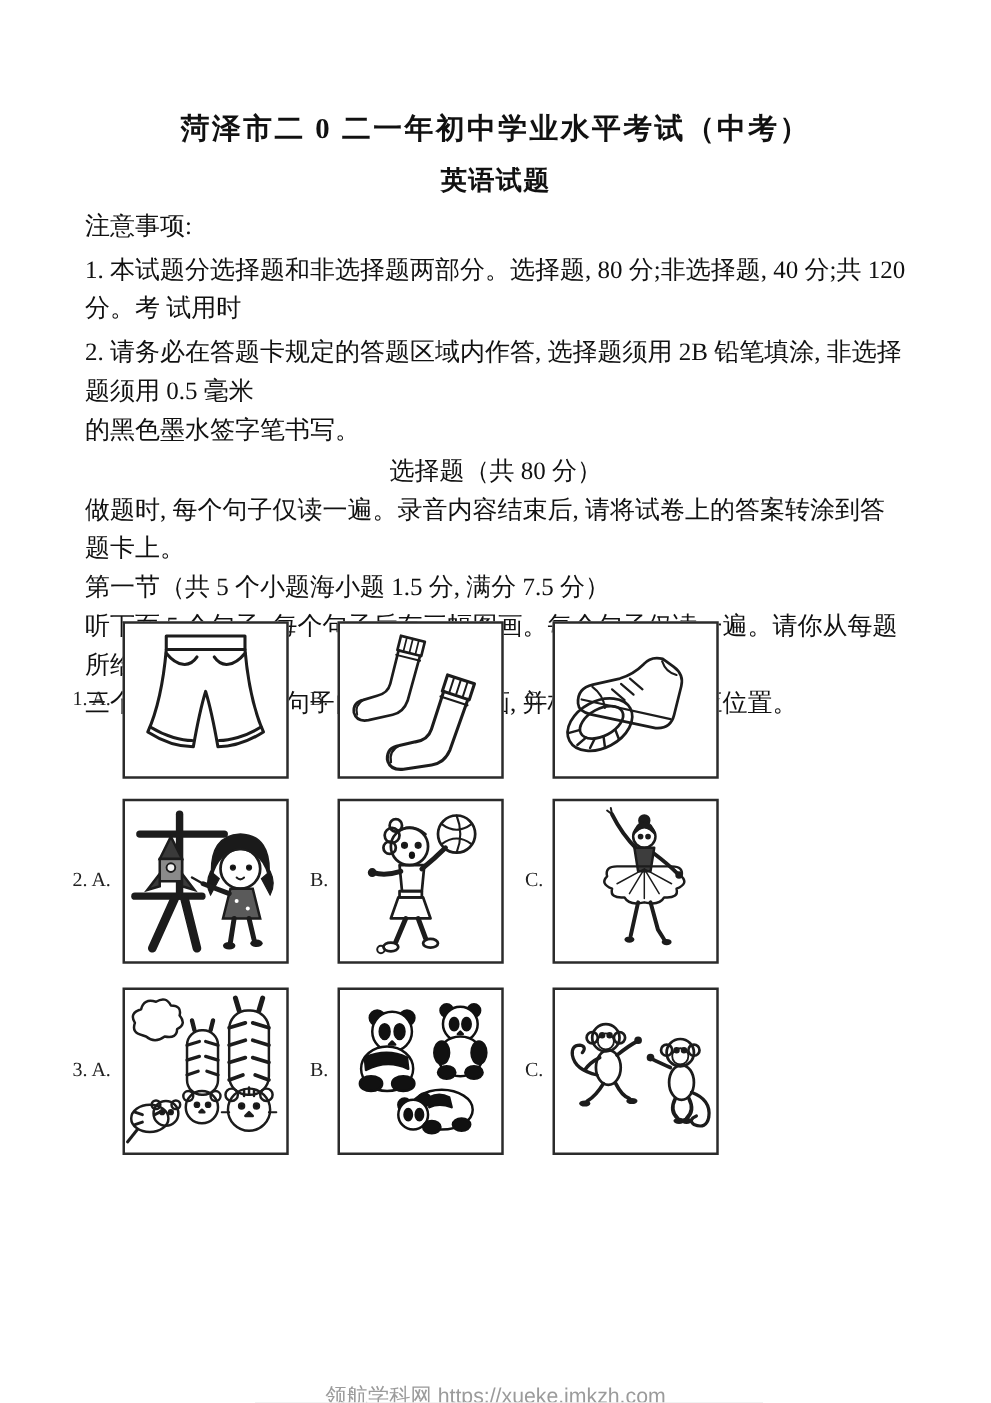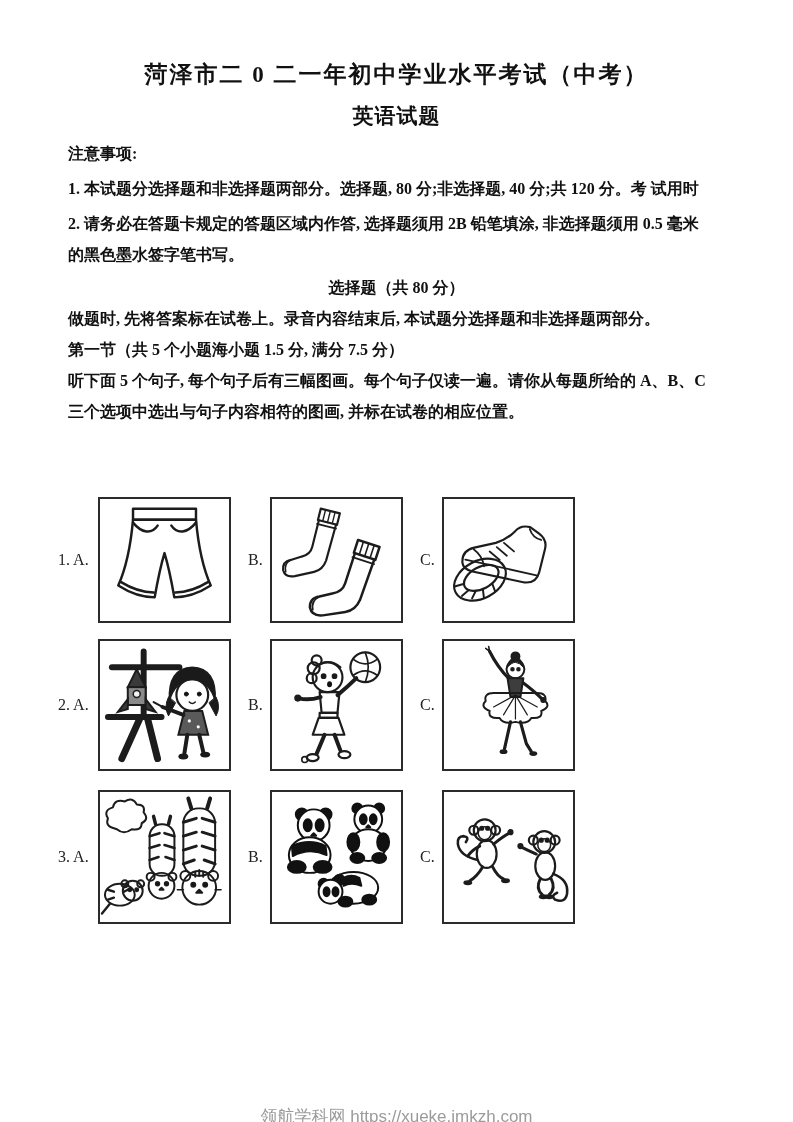--- a/index.html
+++ b/index.html
@@ -7,35 +7,35 @@
   .page {
     position:relative;
     width:793px; height:1122px;
     margin:0 auto;
     background:#ffffff;
     font-family:"Liberation Serif", serif;
     color:#111;
     overflow:hidden;
   }
   .page-title {
-    padding-top:62px;
+    padding-top:90px;
     text-align:center;
     font-size:23px; line-height:26px;
     font-weight:bold; letter-spacing:2px;
   }
   .page-subtitle {
     margin-top:16px;
     text-align:center;
     font-size:21px; line-height:24px;
     font-weight:bold; letter-spacing:1px;
   }
   .content {
     margin:10px 68px 0 68px;
-    font-size:16px; line-height:31px;
-    font-weight:bold;
+    font-size:20px; line-height:31px;
+    font-weight:normal;
   }
   .para { margin-top:4px; }
   .center-line { text-align:center; margin-top:2px; }
   .q-row {
     position:absolute; left:0; width:100%;
     display:flex; align-items:center;
   }
   .q-row-1 { top:497px; height:126px; }
   .q-row-2 { top:639px; height:132px; }
   .q-row-3 { top:790px; height:134px; }
@@ -76,21 +76,21 @@
   <div class="content">
     <div class="para">注意事项:</div>
     <div class="para">
       <div>1. 本试题分选择题和非选择题两部分。选择题, 80 分;非选择题, 40 分;共 120 分。考 试用时</div>
     </div>
     <div class="para">
       <div>2. 请务必在答题卡规定的答题区域内作答, 选择题须用 2B 铅笔填涂, 非选择题须用  0.5 毫米</div>
       <div>的黑色墨水签字笔书写。</div>
     </div>
     <div class="center-line">选择题（共 80 分）</div>
-    <div>做题时, 先将答案标在试卷上。录音内容结束后, 本试题分选择题和非选择题两部分。</div>
+    <div>做题时, 每个句子仅读一遍。录音内容结束后, 请将试卷上的答案转涂到答题卡上。</div>
     <div>第一节（共 5 个小题海小题 1.5 分, 满分 7.5 分）</div>
     <div>听下面 5 个句子, 每个句子后有三幅图画。每个句子仅读一遍。请你从每题所给的 A、B、C</div>
     <div>三个选项中选出与句子内容相符的图画, 并标在试卷的相应位置。</div>
   </div>
 
   <div class="q-row q-row-1">
     <div class="q-label">1. A.</div>
     <div class="pic-box">
       <svg viewBox="0 0 130 124" preserveAspectRatio="xMidYMid meet">
         <g stroke="#1c1c1c" stroke-width="2.5" fill="none" stroke-linejoin="round" stroke-linecap="round">

